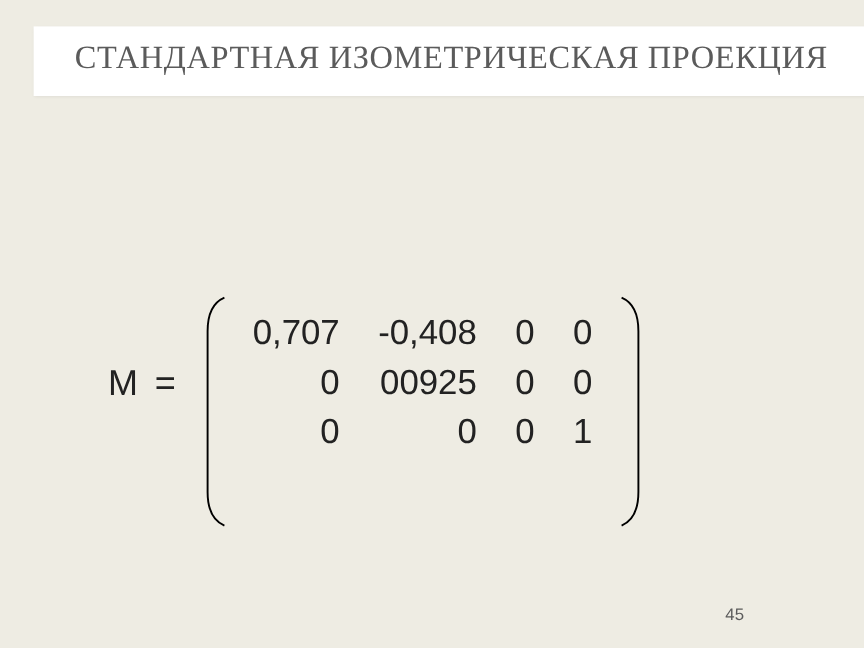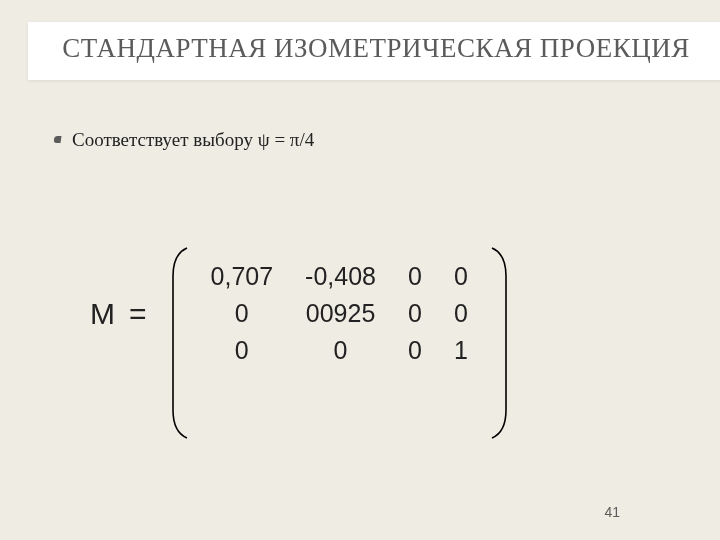--- a/index.html
+++ b/index.html
@@ -88,22 +88,22 @@
     height: 194px;
     width: 22px;
   }
   .brackets svg.left  { left: -4px; }
   .brackets svg.right { right: -4px; transform: scaleX(-1); }
   table.matrix {
     border-collapse: collapse;
   }
   table.matrix td {
     padding: 4px 16px;
-    text-align: center;
-    font-size: 25px;
+    text-align: right;
+    font-size: 29px;
     white-space: nowrap;
   }
   .page-num {
     position: absolute;
     right: 40px;
     bottom: 20px;
     font-size: 14px;
     color: #5b5b5b;
     font-family: Arial, sans-serif;
   }
@@ -111,21 +111,20 @@
 </head>
 <body>
 
 <div class="slide">
 
   <div class="title-card">
     <h1>СТАНДАРТНАЯ ИЗОМЕТРИЧЕСКАЯ ПРОЕКЦИЯ</h1>
   </div>
 
   <div class="body">
-    <div class="bullet">Соответствует выбору ψ = π/4</div>
   </div>
 
   <div class="matrix-wrap">
     <span class="m-label">M</span>
     <span class="eq">=</span>
     <div class="brackets">
       <svg class="left" viewBox="0 0 22 194">
         <path d="M18 2 Q4 8 4 30 L4 164 Q4 186 18 192" fill="none" stroke="#000" stroke-width="1.6"></path>
       </svg>
       <table class="matrix">
@@ -149,15 +148,15 @@
           <td>1</td>
         </tr>
       </tbody>
         </table>
       <svg class="right" viewBox="0 0 22 194">
         <path d="M18 2 Q4 8 4 30 L4 164 Q4 186 18 192" fill="none" stroke="#000" stroke-width="1.6"></path>
       </svg>
     </div>
   </div>
 
-  <div class="page-num">41</div>
+  <div class="page-num">45</div>
 
 </div>
 
 </body></html>

